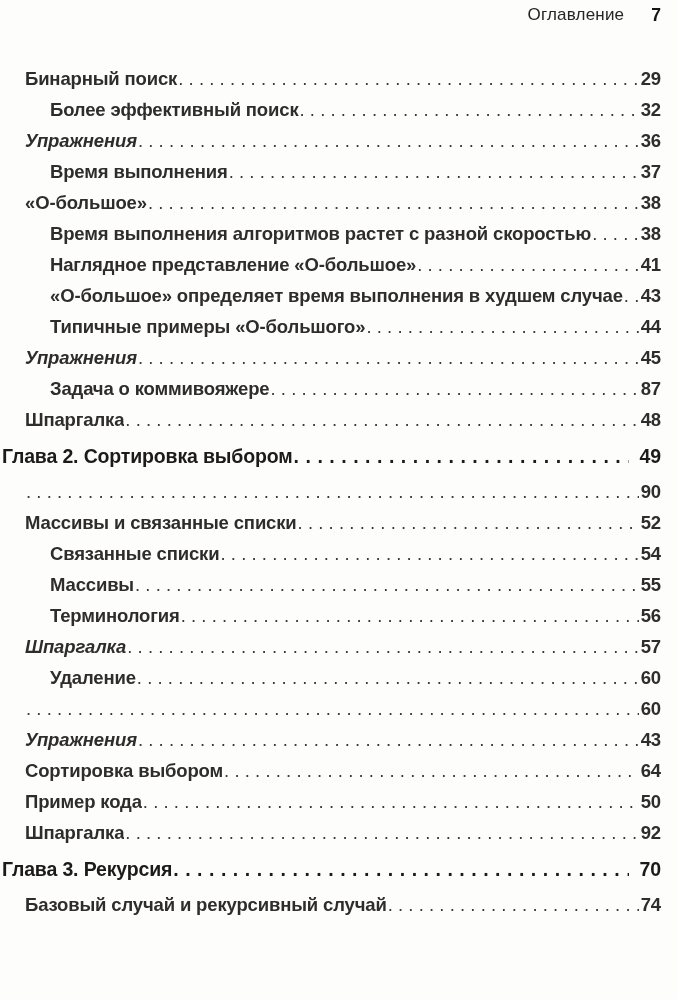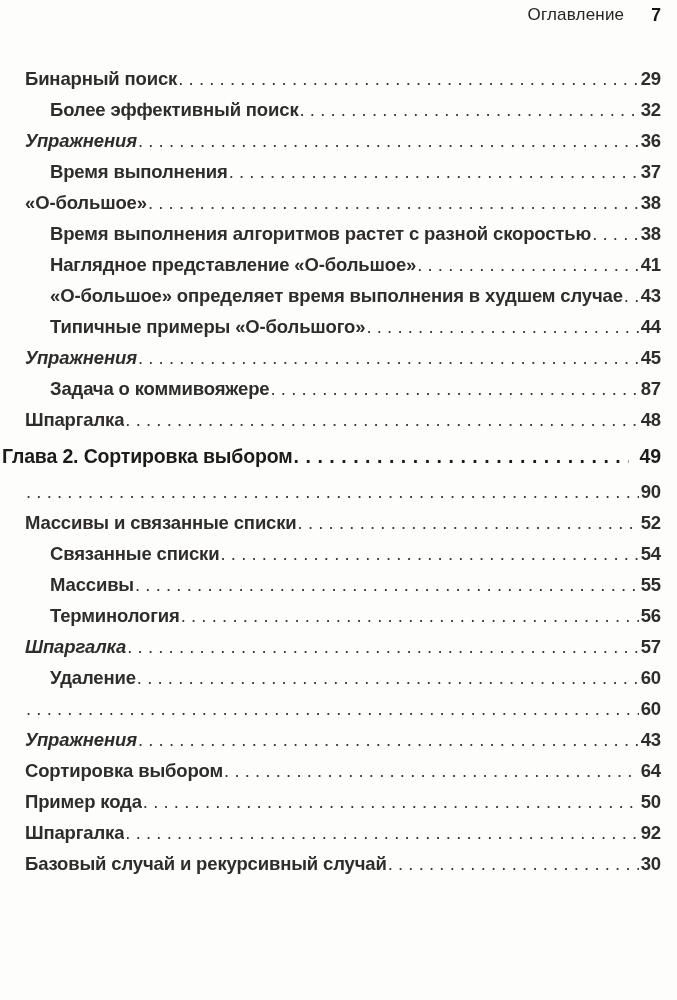--- a/index.html
+++ b/index.html
@@ -238,22 +238,27 @@
     <span class="leader"></span>
     <span class="page">50</span>
   </div>
 
   <div class="row l1">
     <span class="label">Шпаргалка</span>
     <span class="leader"></span>
     <span class="page">92</span>
   </div>
 
+  <div class="row chapter">
+    <span class="label">Глава 3. Рекурсия</span>
+    <span class="leader"></span>
+    <span class="page">70</span>
+  </div>
 
 
   <div class="row l1">
     <span class="label">Базовый случай и рекурсивный случай</span>
     <span class="leader"></span>
-    <span class="page">30</span>
+    <span class="page">74</span>
   </div>
 </div>
 
 </div>
 
 </body></html>

